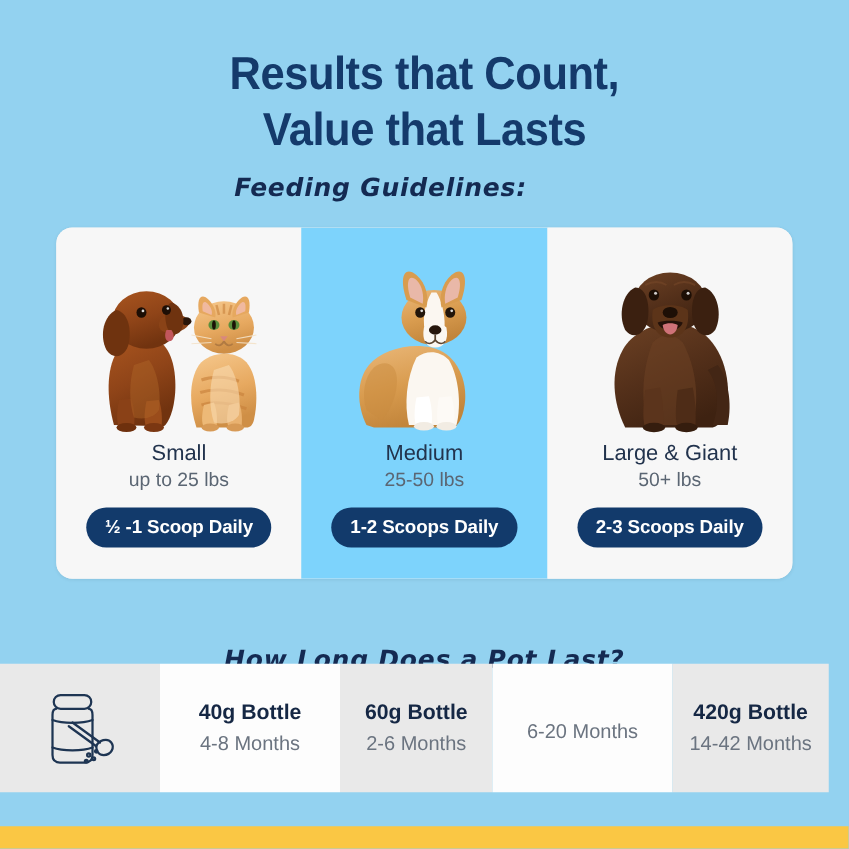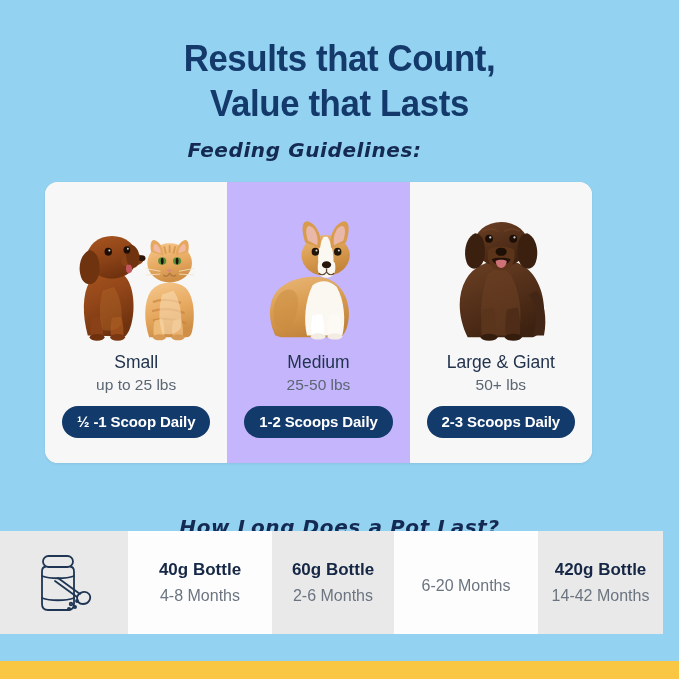--- a/index.html
+++ b/index.html
@@ -60,36 +60,36 @@
     width: 679px;
     text-align: center;
     font-size: 20px;
   }
 
   
   .card {
     position: absolute;
     left: 45px;
     top: 182px;
-    width: 547px;
+    width: 589px;
     height: 281px;
     border-radius: 13px;
     overflow: hidden;
     display: flex;
     background: #f7f7f7;
     box-shadow: 0 1px 3px rgba(0,0,0,0.07);
   }
   .col {
     flex: 1 1 0;
     position: relative;
     display: flex;
     flex-direction: column;
     align-items: center;
   }
-  .col.shade { background: #c4b5fd; }
+  .col.shade { background: #7dd3fc; }
   .col.plain { background: #f7f7f7; }
 
   .photo-wrap {
     height: 168px;
     width: 100%;
     position: relative;
     display: flex;
     align-items: flex-end;
     justify-content: center;
   }

